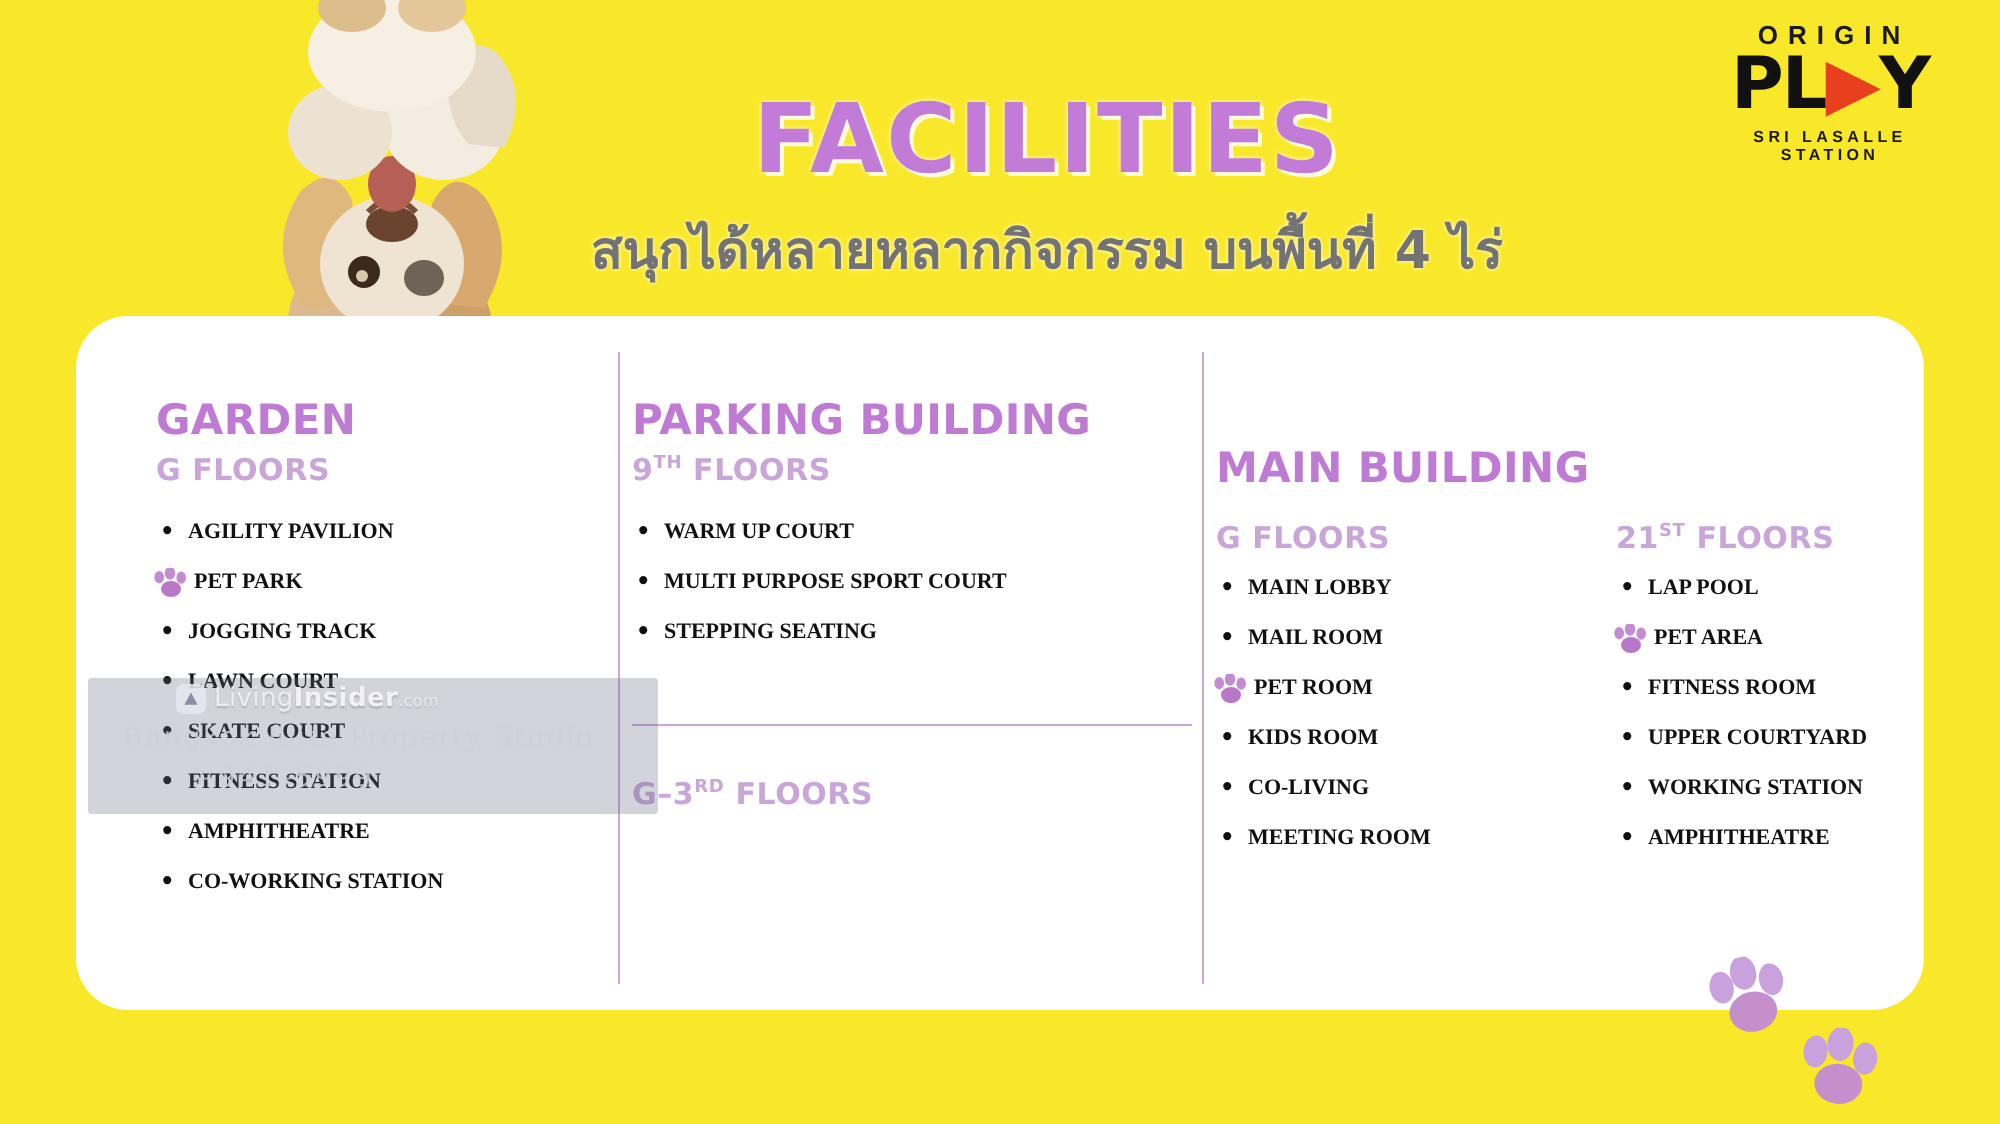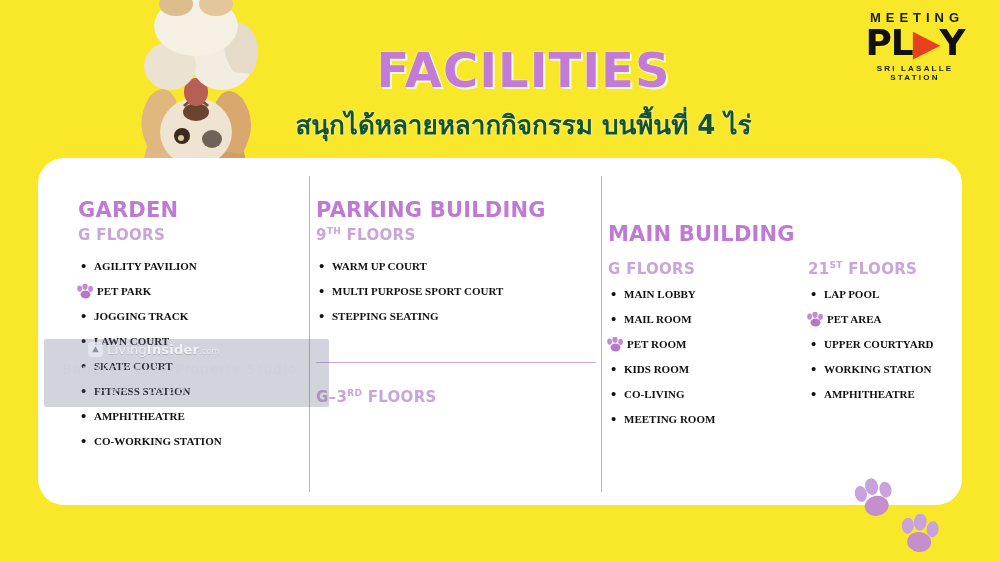--- a/index.html
+++ b/index.html
@@ -30,21 +30,21 @@
   }
 
   
   #header { position:absolute; top:42px; left:0; width:1000px; text-align:center;padding-left:47px; }
   #header .title {
     font-size:48px; font-weight:800; color:#C27BD6; letter-spacing:1px;
     text-shadow: 0 0 2px #fff, 2px 2px 0 rgba(255,255,255,.8);
     font-family:"DejaVu Sans", sans-serif;
   }
   #header .subtitle {
-    font-size:26px; font-weight:700; color:#14532d; margin-top:6px;
+    font-size:26px; font-weight:700; color:#737373; margin-top:6px;
     text-shadow: 0 0 2px #fff;
     font-family:"DejaVu Sans", sans-serif;
   }
 
   
   #dog {
     position:absolute; left:108px; top:-6px; width:175px; height:200px;
     pointer-events:none;
   }
 
@@ -113,21 +113,21 @@
   #wm-logo { position:absolute; left:44px; top:3px; width:15px; height:15px; }
   #wm-line2 { position:absolute; left:18px; top:22px; font-size:13.5px; color:#cfd0da;
               letter-spacing:1.2px; font-family:"DejaVu Sans", sans-serif; opacity:.85; }
   #wm-line3 { position:absolute; left:57px; top:42px; font-size:13.5px; color:#cfd0da;
               letter-spacing:1.4px; font-family:"DejaVu Sans", sans-serif; opacity:.8; }
 </style>
 </head>
 <body>
 
 <div id="logo">
-  <div class="origin">MEETING</div>
+  <div class="origin">ORIGIN</div>
   <div class="playwrap">
     <span class="play"><span>PL</span><span class="arrow">▶</span><span>Y</span></span>
   </div>
   <div class="station">SRI LASALLE STATION</div>
 </div>
 
 <div id="header">
   <div class="title">FACILITIES</div>
   <div class="subtitle">สนุกได้หลายหลากกิจกรรม บนพื้นที่ 4 ไร่</div>
 </div>
@@ -225,20 +225,21 @@
           <span>21</span><sup>ST</sup><span> FLOORS</span>
         </div>
         <ul class="items" style="margin-top:4px;">
             <li class="dot"><span>LAP POOL</span></li>
             <li class="paw"><svg class="pawicon" viewBox="0 0 17 15">
                 <ellipse cx="8.5" cy="10.5" rx="5" ry="4" fill="#B977C9"></ellipse>
                 <ellipse cx="2.6" cy="4.6" rx="2.4" ry="3.1" fill="#C38BD4"></ellipse>
                 <ellipse cx="8" cy="2.6" rx="2.6" ry="3.3" fill="#C38BD4"></ellipse>
                 <ellipse cx="13.6" cy="4.8" rx="2.4" ry="3.1" fill="#C38BD4"></ellipse>
               </svg><span>PET AREA</span></li>
+            <li class="dot"><span>FITNESS ROOM</span></li>
             <li class="dot"><span>UPPER COURTYARD</span></li>
             <li class="dot"><span>WORKING STATION</span></li>
             <li class="dot"><span>AMPHITHEATRE</span></li>
           </ul>
       </div>
 
     </div>
   </div>
 </div>
 

